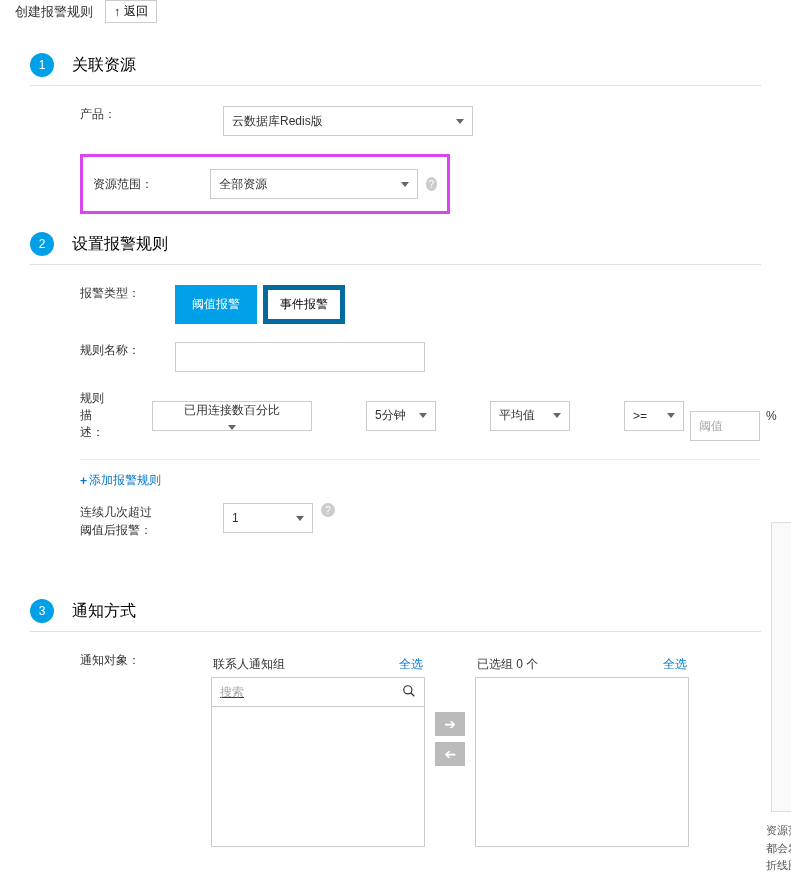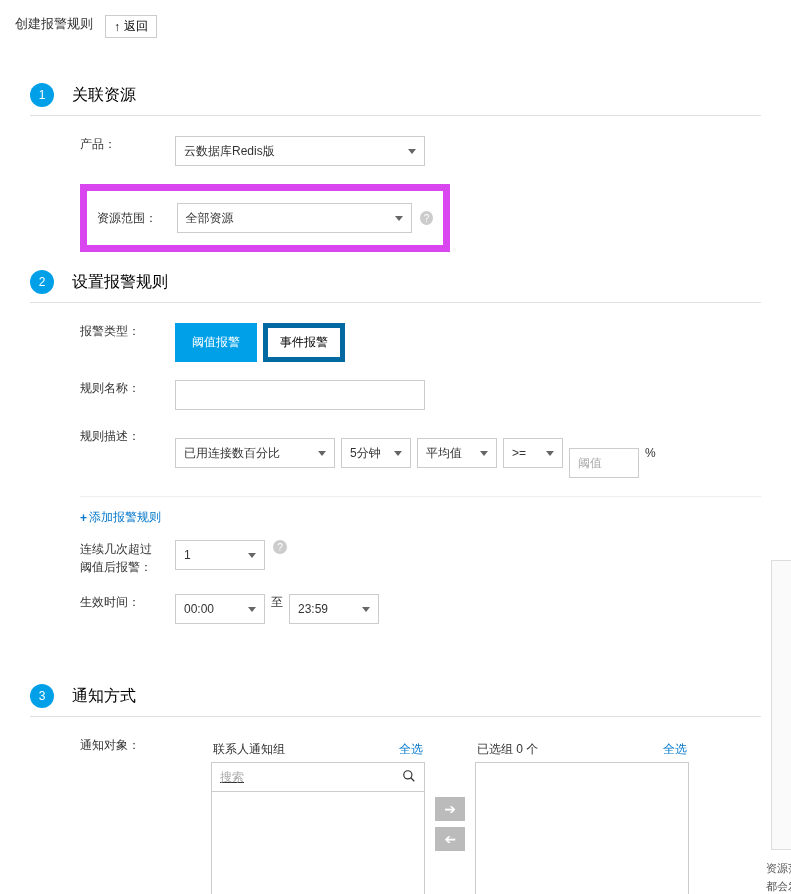--- a/index.html
+++ b/index.html
@@ -1,35 +1,35 @@
 <!DOCTYPE html>
 <html><head>
   <meta charset="utf-8">
   <style>
     * { box-sizing: border-box; margin: 0; padding: 0; }
     body { font-family: "Microsoft YaHei", "PingFang SC", Arial, sans-serif; font-size: 12px; color: #333; background: #fff; width: 791px; }
-    .header { padding: 15px 15px; display: flex; gap: 12px; }
+    .header { padding: 0 15px; display: flex; align-items: center; gap: 12px; }
     .header-title { font-size: 13px; color: #333; }
     .back-btn { border: 1px solid #ccc; background: #fff; padding: 2px 8px; font-size: 12px; cursor: pointer; display: inline-flex; align-items: center; gap: 4px; }
     .section { margin-top: 30px; padding: 0 30px; position: relative; }
     .section-header { display: flex; align-items: center; gap: 18px; border-bottom: 1px solid #e0e0e0; padding-bottom: 8px; margin-bottom: 20px; }
     .step-badge { width: 24px; height: 24px; border-radius: 50%; background: #00a0e9; color: #fff; display: flex; align-items: center; justify-content: center; font-size: 12px; }
     .section-title { font-size: 16px; color: #000000; }
     .form-body { padding-left: 50px; }
     .form-row { display: flex; margin-bottom: 18px; }
     .form-label { width: 95px; text-align: left; color: #333; font-size: 12px; }
-    .select { border: 1px solid #ccc; background: #fff; height: 30px; padding: 0 8px; display: flex; align-items: center; justify-content: space-between; cursor: pointer; position: relative; }
+    .select { border: 1px solid #ccc; background: #fff; height: 30px; padding: 0 8px; display: flex; align-items: center; justify-content: space-between; cursor: pointer; position: relative; margin-left: 48px; }
     .select.w250 { width: 250px; }
-    .select.w160 { width: 160px; }
+    .select.w160 { width: 160px; flex-direction: column; }
     .select.w70 { width: 70px; }
     .select.w80 { width: 80px; }
     .select.w60 { width: 60px; }
     .select.w90 { width: 90px; }
     .caret { width: 0; height: 0; border-left: 4px solid transparent; border-right: 4px solid transparent; border-top: 5px solid #666; }
-    .highlight-box { border: 7px solid #d946ef; padding: 12px 10px; display: flex; align-items: center; width: 370px; margin-left: 50px; margin-bottom: 10px; }
+    .highlight-box { border: 3px solid #d946ef; padding: 12px 10px; display: flex; align-items: center; width: 370px; margin-left: 50px; margin-bottom: 10px; }
     .help-icon { width: 14px; height: 14px; border-radius: 50%; background: #ccc; color: #fff; font-size: 10px; display: inline-flex; align-items: center; justify-content: center; margin-left: 8px; }
     .btn-tab { border: 5px solid #0369a1; padding: 6px 12px; background: #fff; cursor: pointer; font-size: 12px; }
     .btn-tab.active { background: #00a0e9; color: #fff; border-color: #00a0e9; }
     .text-input { border: 1px solid #ccc; height: 30px; padding: 0 8px; width: 250px; font-size: 12px; }
     .text-input.small { width: 70px; margin-top: 20px; }
     .rule-desc-row { display: flex; align-items: center; gap: 6px; flex-wrap: nowrap; }
     .add-link { color: #0077cc; cursor: pointer; font-size: 12px; display: inline-flex; align-items: center; gap: 2px; }
     .plus { color: #0077cc; font-weight: bold; }
     .separator { margin: 0 6px; }
     .side-panel { position: absolute; right: -30px; top: 290px; width: 50px; height: 290px; border: 1px solid #ddd; border-right: none; background: #fafafa; }
@@ -130,32 +130,20 @@
       <div class="multiline-label">
         <div>连续几次超过</div>
         <div>阈值后报警：</div>
       </div>
       <div class="select w90">
         <span>1</span>
         <span class="caret"></span>
       </div>
       <span class="help-icon">?</span>
     </div>
-    <div class="form-row">
-      <div class="form-label">生效时间：</div>
-      <div class="select w90">
-        <span>00:00</span>
-        <span class="caret"></span>
-      </div>
-      <span class="separator">至</span>
-      <div class="select w90">
-        <span>23:59</span>
-        <span class="caret"></span>
-      </div>
-    </div>
   </div>
   <div class="side-panel"></div>
   <div class="side-text">
     <div>资源范围选</div>
     <div>都会发出报</div>
     <div>折线图展示</div>
   </div>
 </div>
 
 <div class="section" style="margin-top:60px; padding-bottom:30px;">

